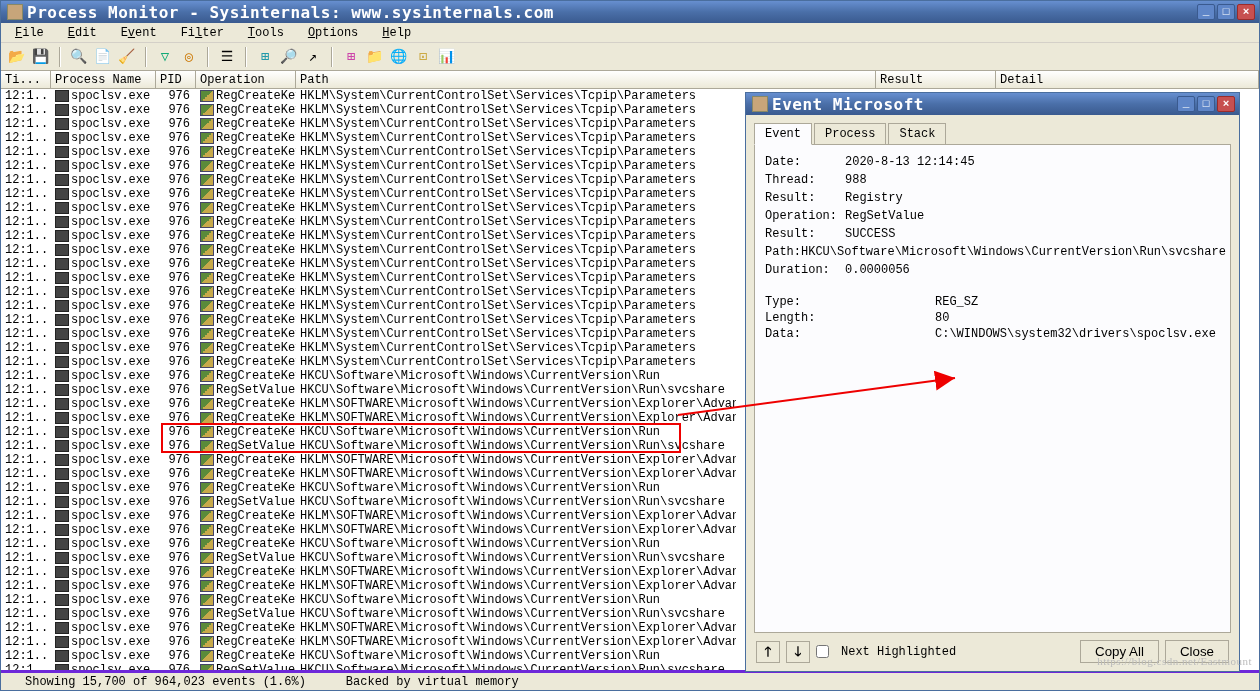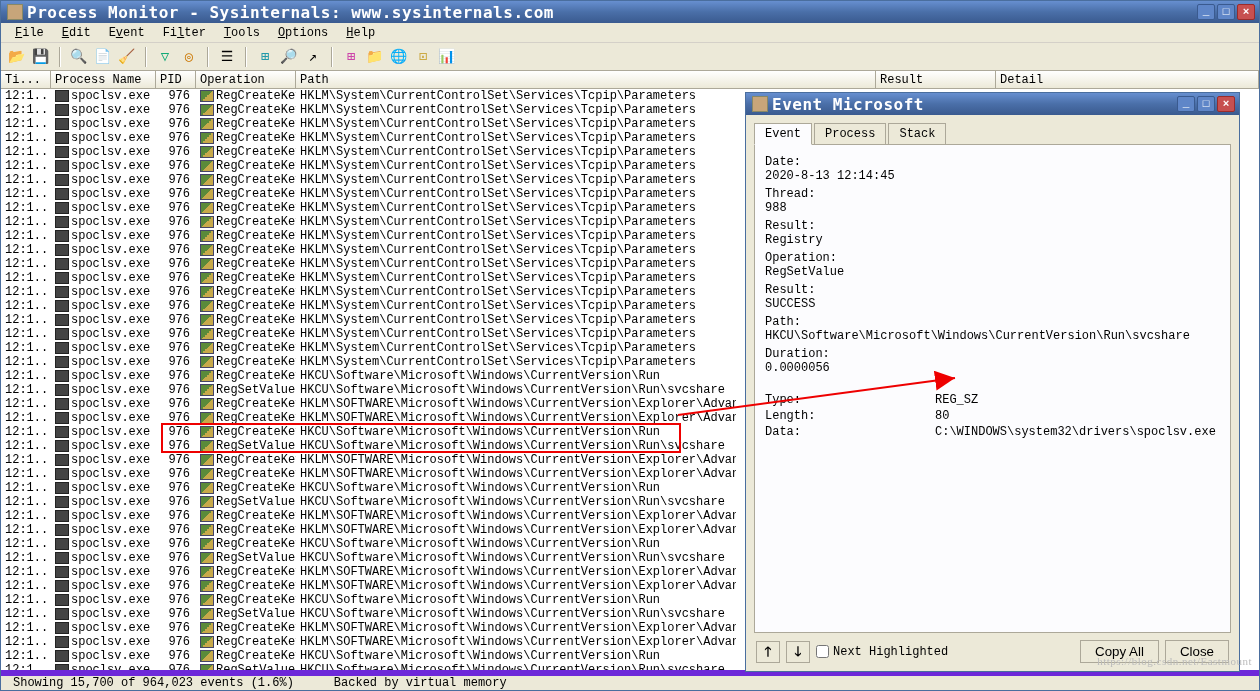--- a/index.html
+++ b/index.html
@@ -6,21 +6,21 @@
 body { font-family: "Fixedsys", "Courier New", monospace; font-size: 12px; background: #ece9d8; overflow: hidden; width: 1260px; height: 691px; position: relative; }
 
 .window { position: absolute; background: #ece9d8; border: 1px solid #4a6e9e; display: flex; flex-direction: column; }
 .titlebar { height: 22px; background: linear-gradient(to bottom, #678fd0 0%, #4a6fa8 50%, #3a5a8f 100%); display: flex; align-items: center; color: #fff; font-weight: bold; padding: 0 2px; }
 .titlebar .icon { width: 16px; height: 16px; margin: 0 4px; background: #c7a57a; border: 1px solid #886; display: inline-block; }
 .titlebar .title { flex: 1; font-family: "Fixedsys", monospace; font-size: 16px; letter-spacing: 0.5px; }
 .winbtns { display: flex; gap: 2px; margin-right: 2px; }
 .winbtn { width: 18px; height: 16px; background: #5f86c8; border: 1px solid #3a5a8f; color: #fff; display: flex; align-items: center; justify-content: center; font-size: 11px; cursor: pointer; border-radius: 2px;}
 .winbtn.close { background: #c75050; border-color: #9a2b2b; }
 
-.menubar { height: 20px; background: #ece9d8; display: flex; align-items: center; padding: 0 6px; gap: 2px; border-bottom: 1px solid #d4d0c8; }
+.menubar { height: 20px; background: #ece9d8; display: flex; align-items: center; padding: 0 6px; gap: 8px; border-bottom: 1px solid #d4d0c8; }
 .menuitem { padding: 2px 8px; cursor: pointer; }
 .menuitem u { text-decoration: underline; }
 
 .toolbar { height: 28px; background: #ece9d8; display: flex; align-items: center; padding: 0 6px; gap: 4px; border-bottom: 1px solid #aca899; }
 .tbtn { width: 20px; height: 20px; border: 1px solid transparent; display: flex; align-items: center; justify-content: center; cursor: pointer; font-size: 14px; }
 .tsep { width: 2px; height: 20px; border-left: 1px solid #aca899; border-right: 1px solid #fff; margin: 0 4px; }
 
 .headerrow { height: 18px; background: #ece9d8; display: flex; border-bottom: 1px solid #aca899; }
 .hcell { border-right: 1px solid #aca899; padding: 2px 4px; overflow: hidden; white-space: nowrap; background: linear-gradient(to bottom, #fff, #ece9d8); }
 
@@ -34,43 +34,43 @@
 .c-time { width: 50px; }
 .c-pname { width: 105px; }
 .c-pid { width: 40px; text-align: right; padding-right: 6px; }
 .c-op { width: 100px; }
 .c-path { width: 440px; }
 .c-result { width: 120px; }
 .c-detail { flex: 1; }
 
 .hlbox { position: absolute; border: 2px solid #e00; pointer-events: none; }
 
-.statusbar { height: 20px; background: #ece9d8; border-top: 6px solid #6d28d9; display: flex; align-items: center; padding: 0 12px; gap: 40px; text-align: center; }
+.statusbar { height: 20px; background: #ece9d8; border-top: 3px solid #6d28d9; display: flex; align-items: center; padding: 0 24px; gap: 40px; text-align: center; }
 
 
 .propwin { left: 745px; top: 92px; width: 495px; height: 580px; }
 .propbody { flex: 1; background: #ece9d8; padding: 8px; display: flex; flex-direction: column; }
 .tabs { display: flex; height: 22px; }
 .tab { padding: 3px 10px; border: 1px solid #aca899; border-bottom: none; background: #ece9d8; margin-right: 2px; cursor: pointer; }
 .tab.active { background: #fcfcfe; border-bottom: 1px solid #fcfcfe; position: relative; z-index: 2; }
 .tabpanel { flex: 1; border: 1px solid #aca899; background: #fcfcfe; padding: 10px; position: relative; top: -1px; }
-.kv { display: flex; margin-bottom: 4px; flex-direction: column; }
+.kv { display: flex; margin-bottom: 4px; }
 .kv .k { width: 80px; }
 .kv .v { flex: 1; }
 .kv2 { display: flex; margin-bottom: 2px; }
 .kv2 .k { width: 170px; }
 .kv2 .v { flex: 1; }
 
 .arrow { position: absolute; pointer-events: none; top: 0; left: 0; }
 
 .btnrow { display: flex; align-items: center; padding: 6px 2px 0 2px; gap: 6px; }
 .smallbtn { width: 24px; height: 22px; border: 1px solid #aca899; background: #ece9d8; cursor: pointer; font-weight: bold; }
 .stdbtn { padding: 3px 14px; border: 1px solid #aca899; background: #ece9d8; cursor: pointer; }
 .spacer { flex: 1; }
-.chk { display: flex; gap: 4px; }
+.chk { display: flex; gap: 12px; }
 .chk input { width: 13px; height: 13px; }
 
 .watermark { position: absolute; right: 8px; bottom: 24px; color: #bbb; font-size: 11px; font-family: Liberation Serif, serif; letter-spacing: 0.5px; }
 </style>
 </head>
 <body>
 
 <div class="window" style="left:0;top:0;width:1260px;height:691px;">
   <div class="titlebar">
     <span class="icon"></span>

